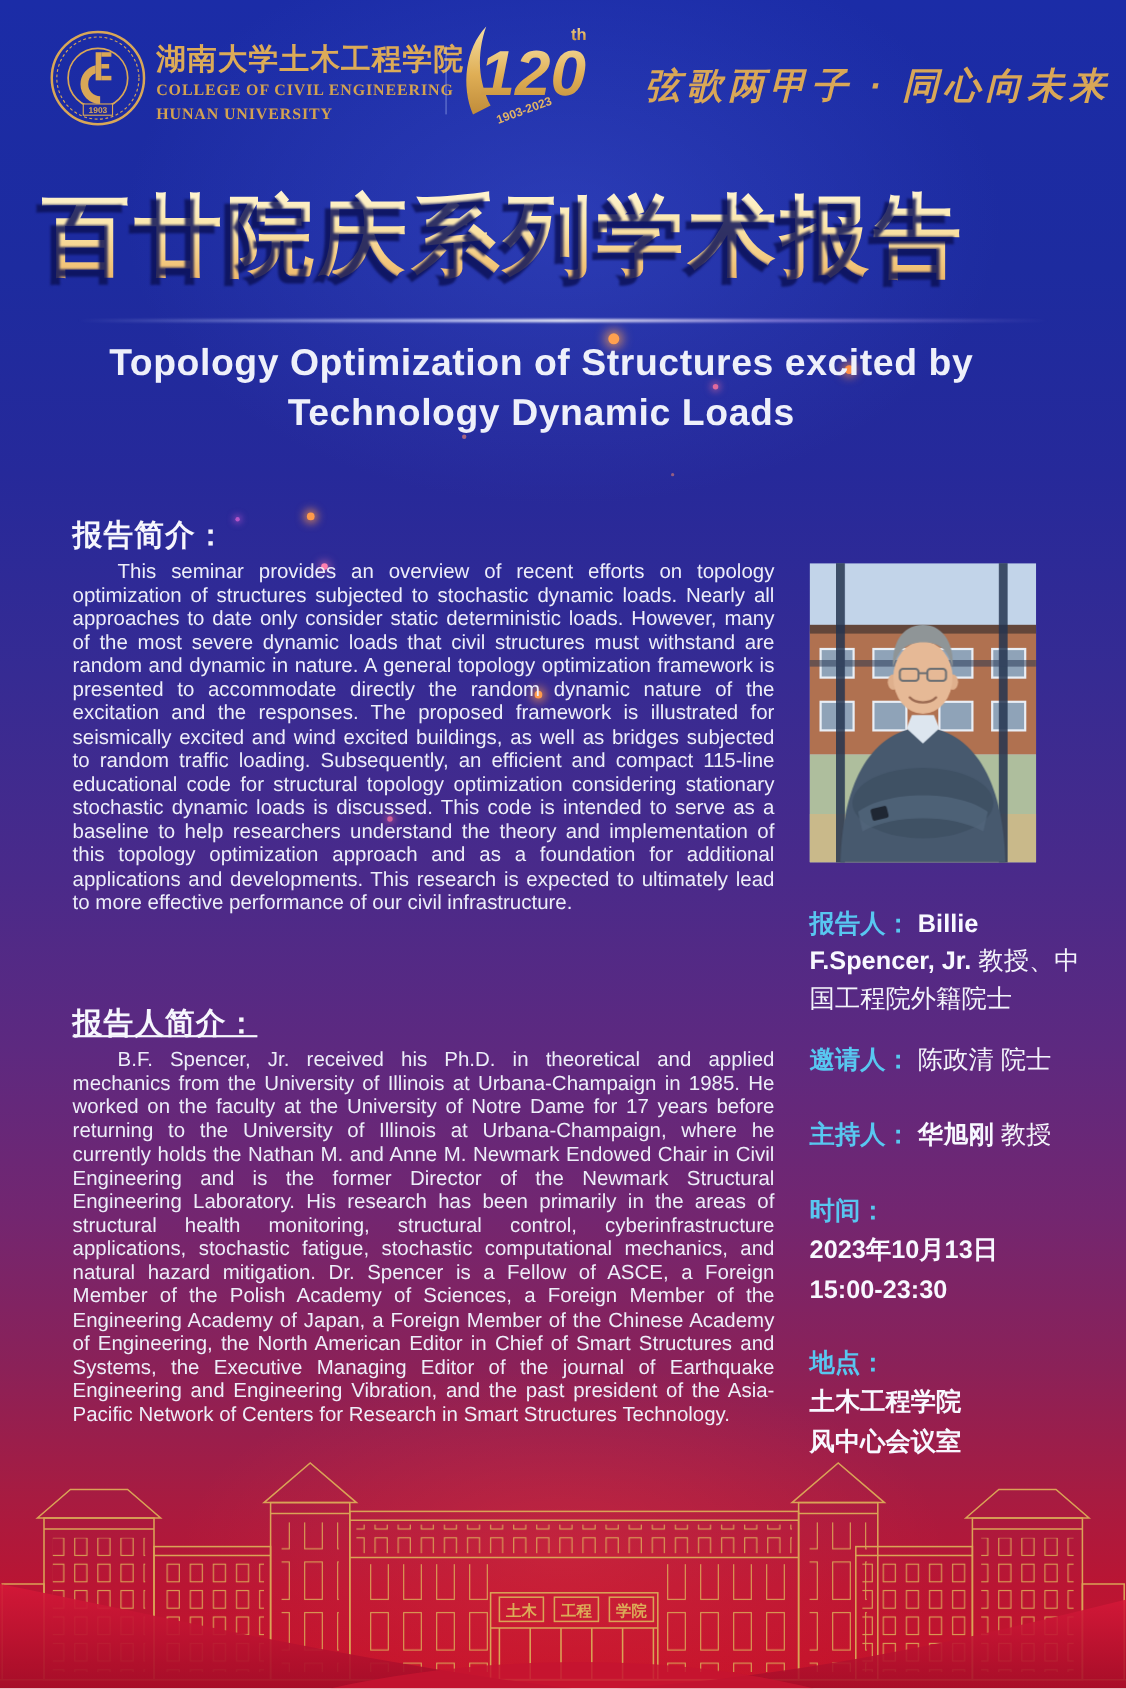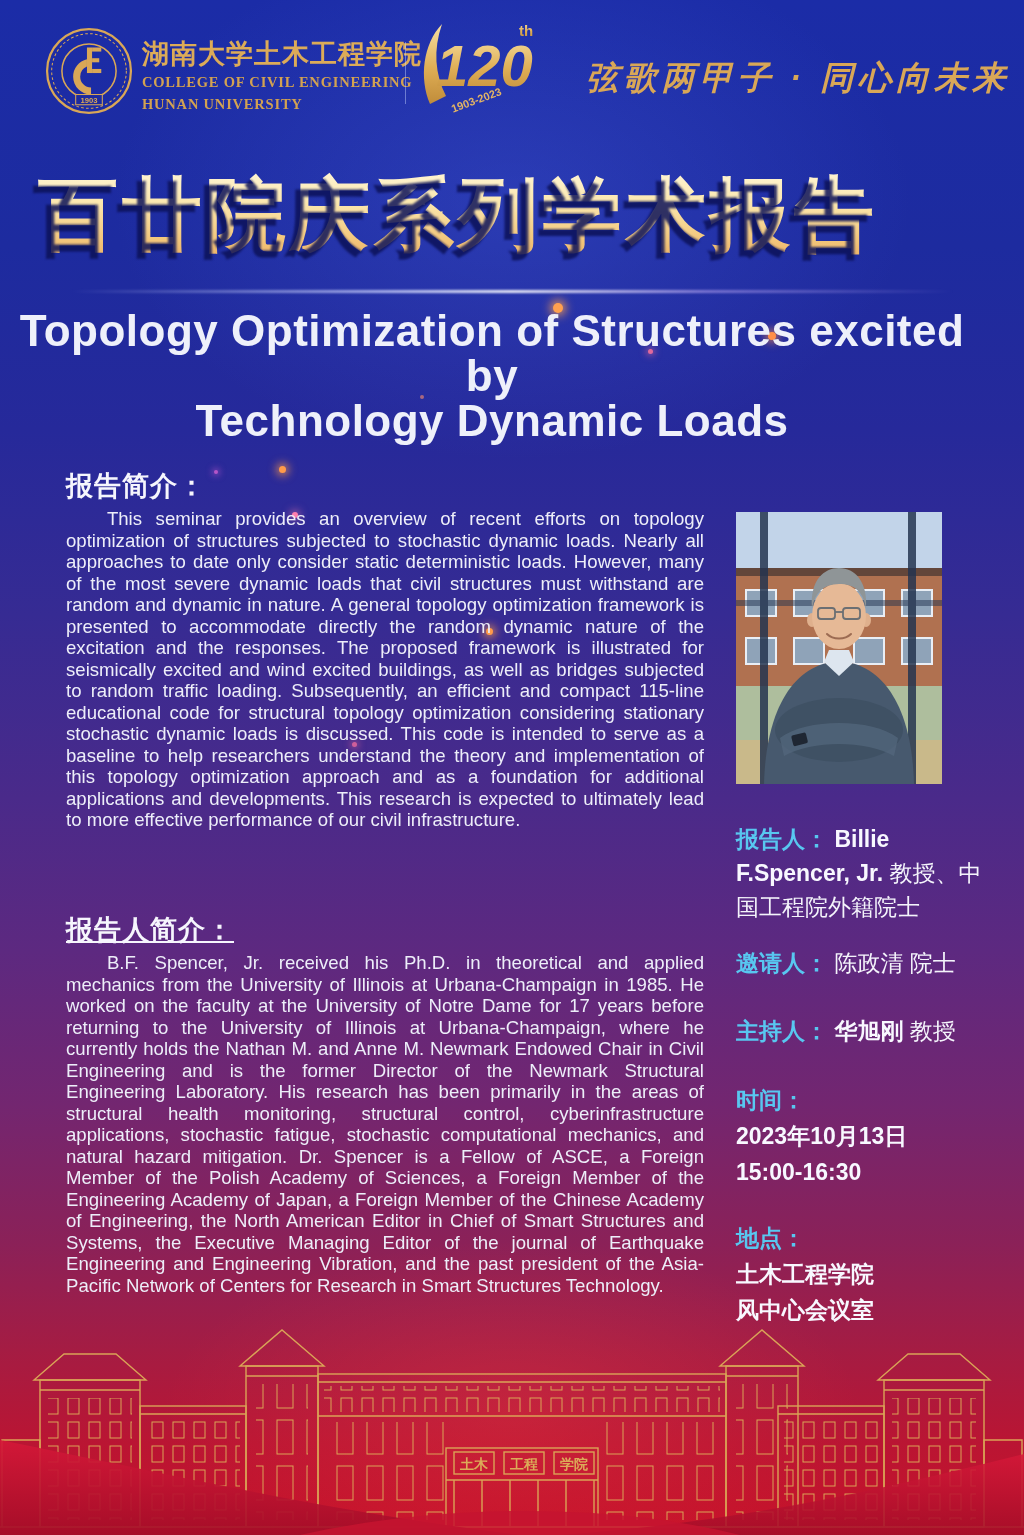--- a/index.html
+++ b/index.html
@@ -36,21 +36,21 @@
   .t-shadow{color:rgba(12,18,88,.85);transform:translate(-5px,6px);filter:blur(1.2px);}
   .t-face{background:linear-gradient(180deg,#fff8de 0%,#fbe7ae 38%,#f3c87e 70%,#e7a65a 100%);
     -webkit-background-clip:text;background-clip:text;color:transparent;}
   .title-streak{position:absolute;left:70px;top:290px;width:884px;height:3px;border-radius:2px;
     filter:blur(1px);
     background:linear-gradient(90deg,rgba(130,140,255,0) 0%,rgba(208,214,255,.75) 35%,
       rgba(255,255,255,.9) 50%,rgba(210,185,255,.5) 72%,rgba(130,140,255,0) 100%);}
 
   
   .en-title{position:absolute;left:0;top:308px;width:984px;text-align:center;color:#eef0fa;
-    font-size:44px;font-weight:bold;line-height:45px;letter-spacing:.5px;}
+    font-size:34px;font-weight:bold;line-height:45px;letter-spacing:.5px;}
 
   
   .sec-heading{position:absolute;left:66px;font-size:27px;font-weight:bold;color:#f6f6fd;letter-spacing:1px;}
   .sec-body{position:absolute;left:66px;width:638px;font-size:18.6px;line-height:21.5px;
     color:#edeef9;text-align:justify;text-indent:2.2em;margin:0;}
 
   
   .photo{position:absolute;left:736px;top:512px;width:206px;height:272px;}
   .info{position:absolute;left:736px;width:262px;font-size:23px;line-height:34px;color:#f4f4fb;margin:0;}
   .lbl{color:#58c7f0;font-weight:bold;}
@@ -198,21 +198,21 @@
 
   <p class="info" style="top:1014px;">
     <span class="lbl">主持人：</span>
     <span class="vb">华旭刚</span>
     <span class="val">教授</span>
   </p>
 
   <p class="info" style="top:1082px;line-height:36px;">
     <span class="line lbl">时间：</span>
     <span class="line vb">2023年10月13日</span>
-    <span class="line vb">15:00-16:30</span>
+    <span class="line vb">15:00-23:30</span>
   </p>
 
   <p class="info" style="top:1220px;line-height:36px;">
     <span class="line lbl">地点：</span>
     <span class="line vb">土木工程学院</span>
     <span class="line vb">风中心会议室</span>
   </p>
 
   <svg class="building" viewBox="0 0 1024 213" preserveAspectRatio="none">
     <defs>

